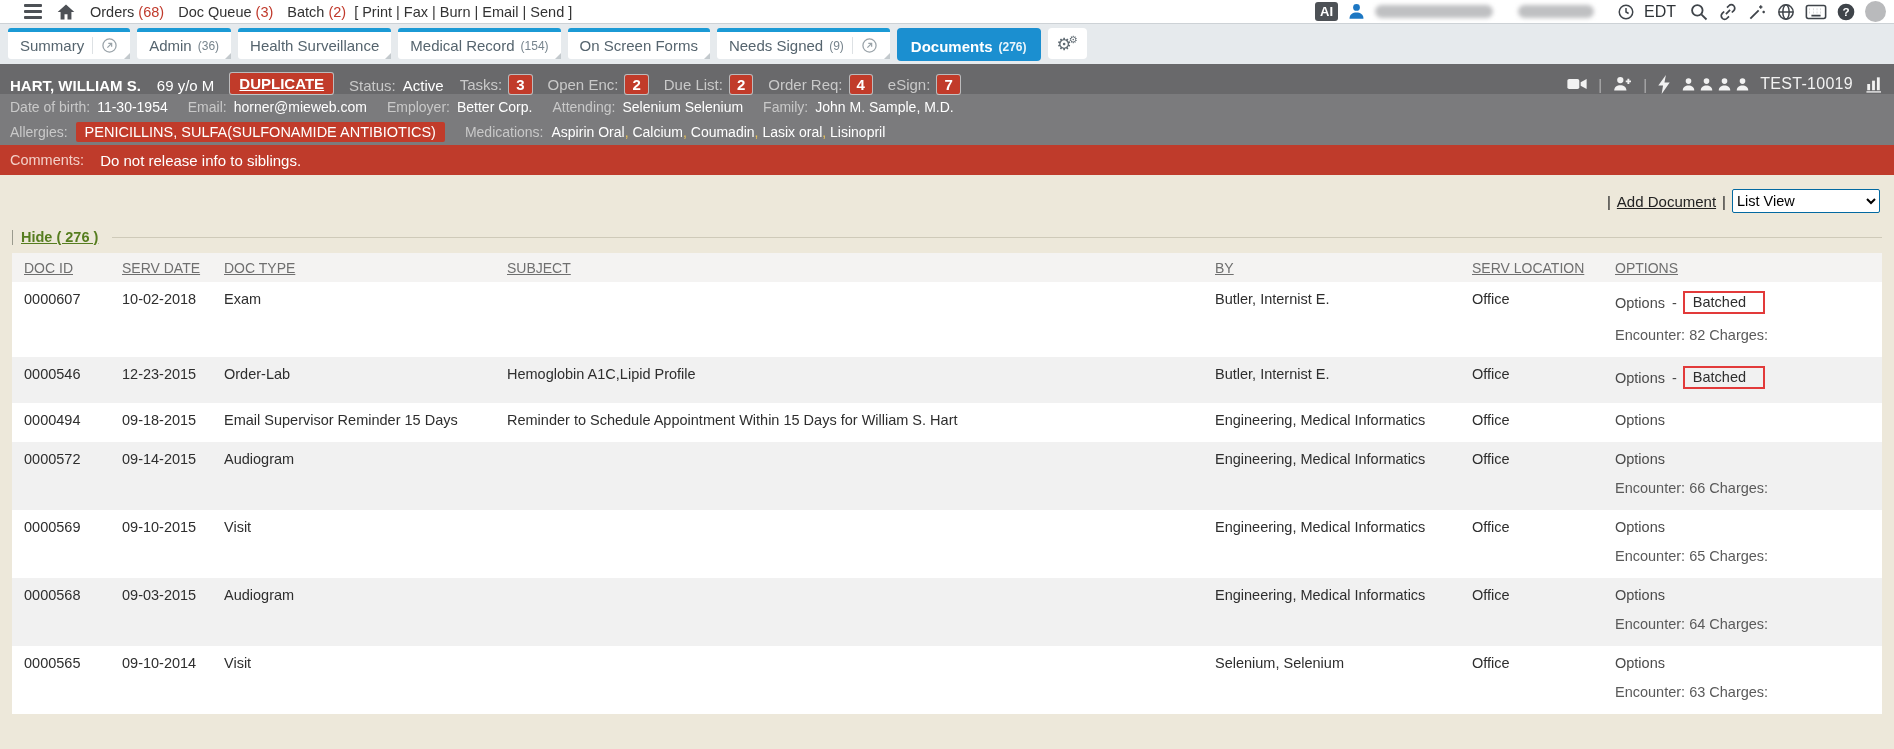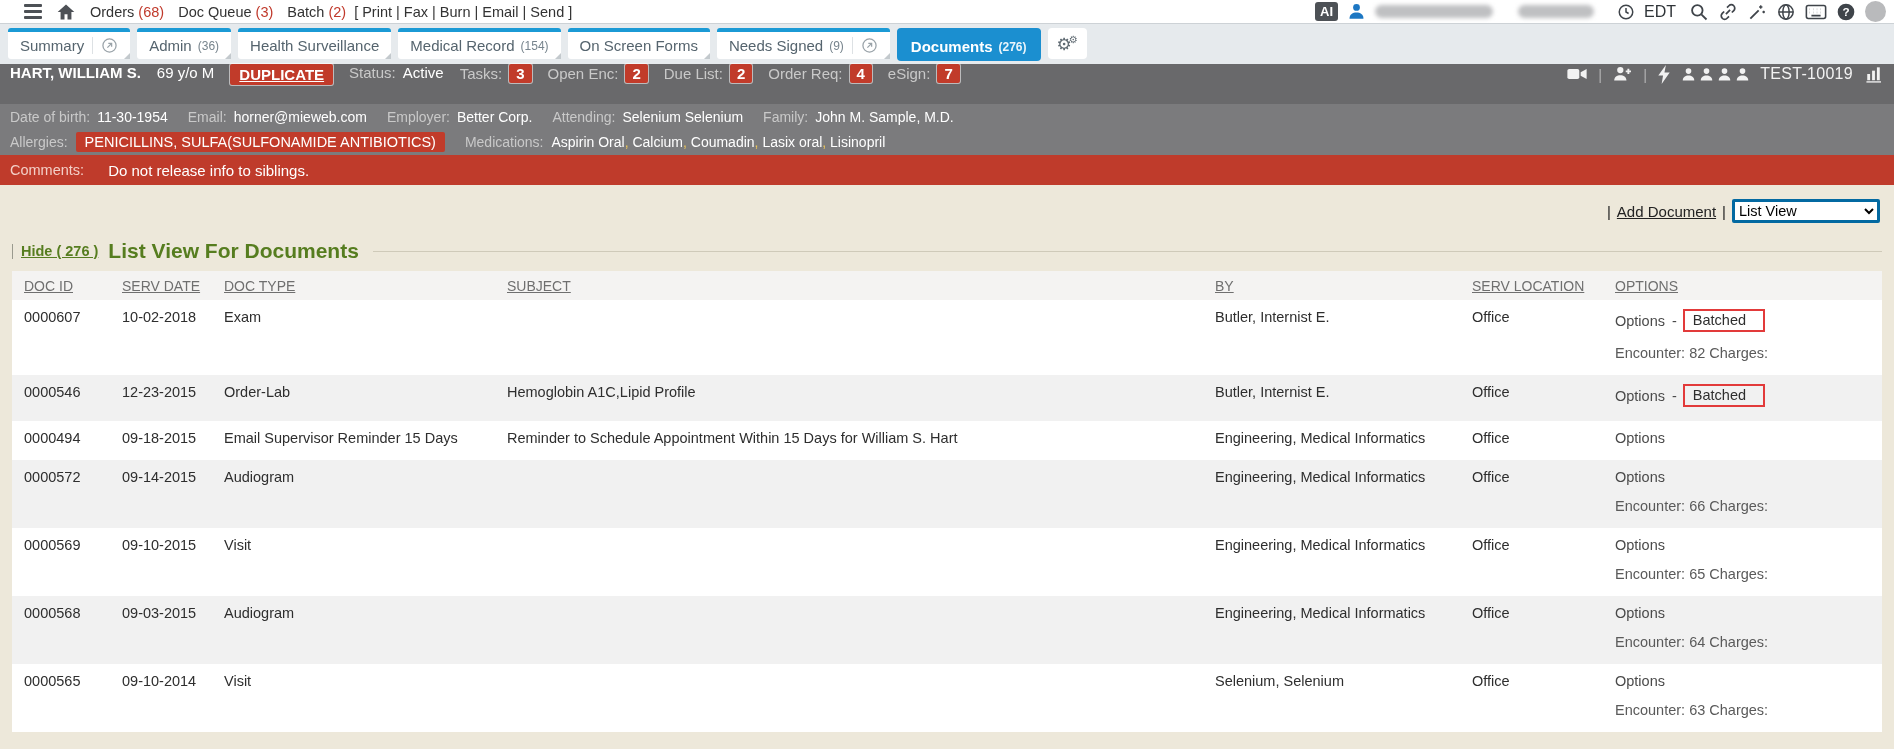--- a/index.html
+++ b/index.html
@@ -36,21 +36,21 @@
   .tab.active { background:#1b8fd0; border-top-color:#1b8fd0; color:#fff; font-weight:bold;
                 height:33px; border-radius:4px; padding:0 14px; }
   .tab.active .tab-count { color:#eaf5fb; font-weight:bold; }
   .tab.active::after { display:none; }
   .popout { border-left:1px solid #dde1e4; padding-left:8px; margin-left:2px; display:inline-flex; color:#9aa3a9; }
   .gear-btn { background:#fff; border:none; border-radius:4px; height:31px; margin-left:7px;
               padding:0 9px; cursor:pointer; color:#5f6a72; font-size:17px; line-height:1; }
   .gear-btn .g2 { font-size:10px; vertical-align:super; margin-left:-3px; }
 
   
-  .pt-bar1 { height:40px; background:#69696b; display:flex; align-items:flex-start;
+  .pt-bar1 { height:30px; background:#69696b; display:flex; align-items:flex-end;
              padding:0 10px; gap:16px; color:#fff; font-size:15px; white-space:nowrap; }
   .pt-name { font-weight:bold; }
   .lab { color:#c9c9c9; }
   .pair { display:flex; align-items:center; gap:7px; }
   .red-badge { background:#c13b2a; color:#fff; font-weight:bold; padding:1px 7px;
                border-radius:2px; box-shadow:0 0 0 1px rgba(255,255,255,.55); }
   .dup-badge { background:#c13b2a; color:#fff; font-weight:bold; text-decoration:underline;
                padding:2px 9px; border-radius:2px; box-shadow:0 0 0 1px rgba(255,255,255,.55); cursor:pointer; }
   .pt-bar1-right { margin-left:auto; display:flex; align-items:center; gap:10px; color:#f2f2f2; }
   .vdiv { color:rgba(255,255,255,.45); }
@@ -59,31 +59,31 @@
   .pt-bar2 { height:25px; background:#7b7b7d; display:flex; align-items:center;
              padding:0 10px; gap:20px; color:#fff; font-size:14px; white-space:nowrap; }
   .pt-bar3 { height:26px; background:#7b7b7d; display:flex; align-items:center;
              padding:0 10px; gap:14px; color:#fff; font-size:14px; white-space:nowrap; }
   .allergy-badge { background:#c13b2a; color:#fff; padding:2px 9px; border-radius:2px; font-size:14.5px; }
   .med-link { color:#ffffff; cursor:pointer; }
   .meds-wrap { color:#ecc65a; }
 
   
   .comments-bar { height:30px; background:#bf3b2b; display:flex; align-items:center;
-                  padding:0 10px; gap:24px; font-size:14.5px; }
+                  padding:0 10px; gap:16px; font-size:14.5px; }
   .comments-label { color:#f3cfc7; }
   .comments-text { color:#fff; font-size:15px; }
 
   
   .content { background:#ede8da; height:553px; }
   .actions-row { display:flex; justify-content:flex-end; align-items:center;
                  padding:14px 14px 0 0; gap:6px; font-size:15px; color:#222; }
   .add-doc { text-decoration:underline; cursor:pointer; }
   .view-select { width:148px; height:24px; font-size:14.5px; font-family:"Liberation Sans",sans-serif;
-                 border:3px solid #0369a1; border-radius:2px; background:#fff; }
+                 border:1px solid #0369a1; border-radius:2px; background:#fff; }
 
   .documents { margin:16px 12px 0 12px; }
   .legend-row { display:flex; align-items:center; gap:8px; }
   .legend-tick { width:1px; height:15px; background:#9a9a8e; }
   .hide-link { color:#567d1f; font-weight:bold; font-size:14.5px; text-decoration:underline; cursor:pointer; white-space:nowrap;text-align:right; }
   .list-title { color:#567d1f; font-weight:bold; font-size:21px; white-space:nowrap; margin-left:2px; }
   .legend-line { flex:1; height:1px; background:#cfcab9; margin-left:6px; }
 
   table.doc-table { width:100%; border-collapse:collapse; table-layout:fixed; margin-top:8px; background:#fff; }
   .doc-table thead th { background:#f4f3f2; font-weight:normal; font-size:14px; color:#6f6f6f;
@@ -352,21 +352,20 @@
     <span>|</span>
     <select class="view-select">
       <option>List View</option>
     </select>
   </div>
 
   <section class="documents">
     <div class="legend-row">
       <span class="legend-tick"></span>
       <span class="hide-link">Hide ( 276 )</span>
-      <span class="list-title">List View For Documents</span>
       <span class="legend-line"></span>
     </div>
 
     <table class="doc-table">
       <colgroup>
         <col style="width:98px">
           <col style="width:102px">
           <col style="width:283px">
         <col style="width:708px">
           <col style="width:257px">

